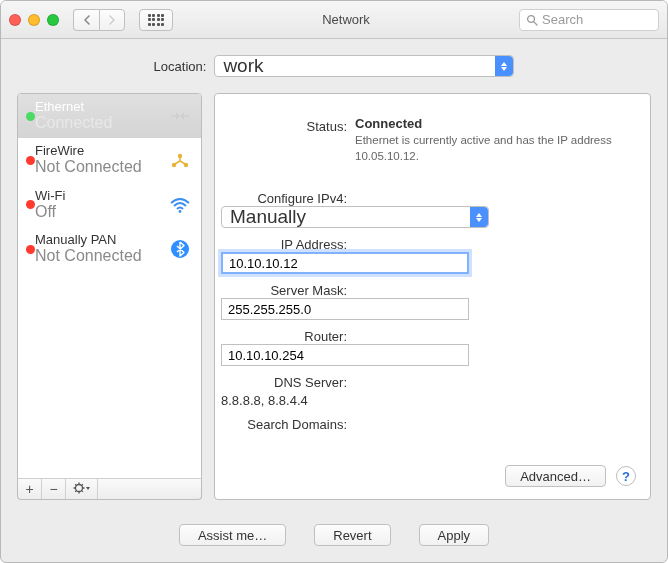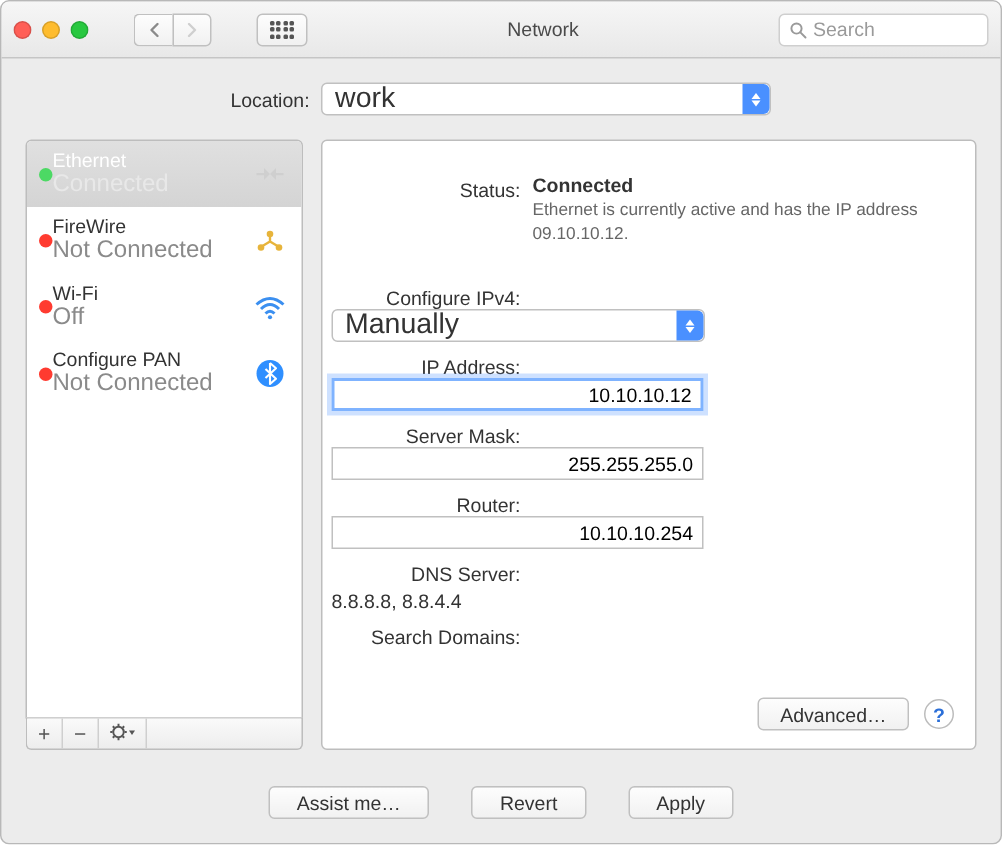--- a/index.html
+++ b/index.html
@@ -21,21 +21,21 @@
   display: flex;
   flex-direction: column;
 }
 .titlebar {
   height: 38px;
   background: linear-gradient(#f6f6f6, #e8e8e8);
   border-bottom: 1px solid #c5c5c5;
   display: flex;
   align-items: center;
   padding: 0 8px;
-  gap: 24px;
+  gap: 8px;
 }
 .traffic { display: flex; gap: 7px; margin-right: 6px;}
 .traffic span { width: 12px; height: 12px; border-radius: 50%; display: block; border: 0.5px solid rgba(0,0,0,0.15);}
 .traffic .r { background: #ff5f57;}
 .traffic .y { background: #febc2e;}
 .traffic .g { background: #28c840;}
 .nav-buttons { display: flex; }
 .nav-btn {
   width: 26px; height: 22px;
   background: linear-gradient(#fdfdfd,#f1f1f1);
@@ -75,21 +75,21 @@
   position:absolute; right:0; top:0; bottom:0; width:18px;
   background:#4a90ff; border-radius:0 4px 4px 0;
   display:flex; flex-direction:column; align-items:center; justify-content:center;
 }
 .select .arrows::before,.select .arrows::after{
   content:""; width:0;height:0;border-left:3.5px solid transparent;border-right:3.5px solid transparent;
 }
 .select .arrows::before{border-bottom:4px solid #fff;margin-bottom:1px;}
 .select .arrows::after{border-top:4px solid #fff;}
 .select.wide { width: 300px;}
-.select.lg { width: 249px;}
+.select.lg { width: 268px;}
 .main-row { flex:1; display:flex; gap:12px;}
 .sidebar {
   width: 185px;
   display:flex; flex-direction:column;
 }
 .svc-list{
   flex:1;
   background:#fff; border:1px solid #bdbdbd; border-radius:4px 4px 0 0;
   overflow:hidden;
 }
@@ -121,21 +121,21 @@
   padding: 22px 18px 14px 6px; position:relative;
 }
 .row{ display:flex; align-items:flex-start; margin-bottom: 8px;}
 .row.tight{margin-bottom:6px;flex-direction:column;}
 .row .lbl{ width:134px; text-align:right; padding-right:8px; padding-top:3px; font-size:13px;}
 .row .val{ flex:1; font-size:13px;}
 .status-val{font-weight:600;}
 .hint{font-size:11.5px;color:#666;line-height:1.35;margin-top:2px;}
 input.tf{
   width:248px; height:22px; border:1px solid #c0c0c0; border-radius:0;
-  padding:2px 6px; font-size:13px; background:#fff;text-align:right;
+  padding:2px 6px; font-size:13px; background:#fff;
 }
 input.tf.focus{ border:2px solid #7fb3ff; box-shadow:0 0 0 3px rgba(115,170,255,0.35); outline:none;}
 .advanced-row{
   position:absolute; right:14px; bottom:12px; display:flex; align-items:center; gap:10px;
 }
 .btn{
   height:22px; padding:0 14px; border:1px solid #c0c0c0;
   border-radius:4px; background:linear-gradient(#fdfdfd,#f1f1f1);
   font-size:13px; color:#333;
 }
@@ -256,21 +256,21 @@
                   <path d="M6 10 Q12 4 18 10" stroke="#3b8ff0" stroke-width="2" fill="none"></path>
                   <path d="M9 13 Q12 10 15 13" stroke="#3b8ff0" stroke-width="2" fill="none"></path>
                   <circle cx="12" cy="15.5" r="1.4" fill="#3b8ff0"></circle>
                 </svg>
             </div>
           </div>
 
           <div class="svc-item">
             <span class="status-dot status-red"></span>
             <div class="svc-text">
-              <div class="name">Configure PAN</div>
+              <div class="name">Manually PAN</div>
               <div class="sub">Not Connected</div>
             </div>
             <div class="svc-icon">
               <svg width="20" height="20" viewBox="0 0 20 20">
                   <circle cx="10" cy="10" r="9" fill="#2f8fff"></circle>
                   <path d="M10 3 L14 6.5 L7 13 M7 7 L14 13.5 L10 17 L10 3" stroke="#fff" stroke-width="1.4" fill="none" stroke-linejoin="round"></path>
                 </svg>
             </div>
           </div>
 
@@ -296,21 +296,21 @@
           </button>
         </div>
       </div>
 
       <div class="detail">
 
         <div class="row">
           <div class="lbl">Status:</div>
           <div class="val">
             <div class="status-val">Connected</div>
-            <div class="hint">Ethernet is currently active and has the IP address 09.10.10.12.</div>
+            <div class="hint">Ethernet is currently active and has the IP address 10.05.10.12.</div>
           </div>
         </div>
 
         <div style="height:16px"></div>
 
         <div class="row tight">
           <div class="lbl">Configure IPv4:</div>
           <div class="val">
             <div class="select lg">
               <span>Manually</span>

